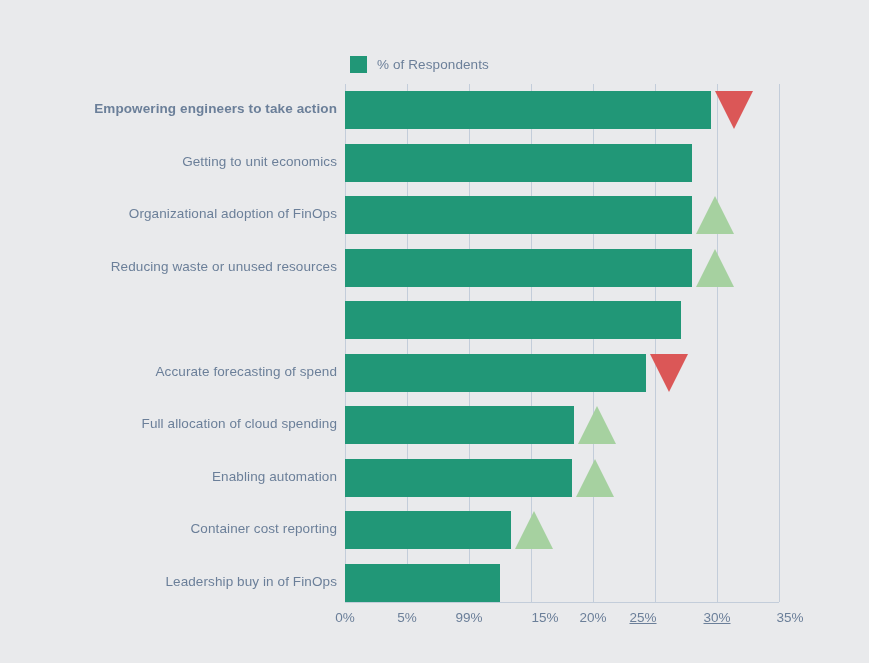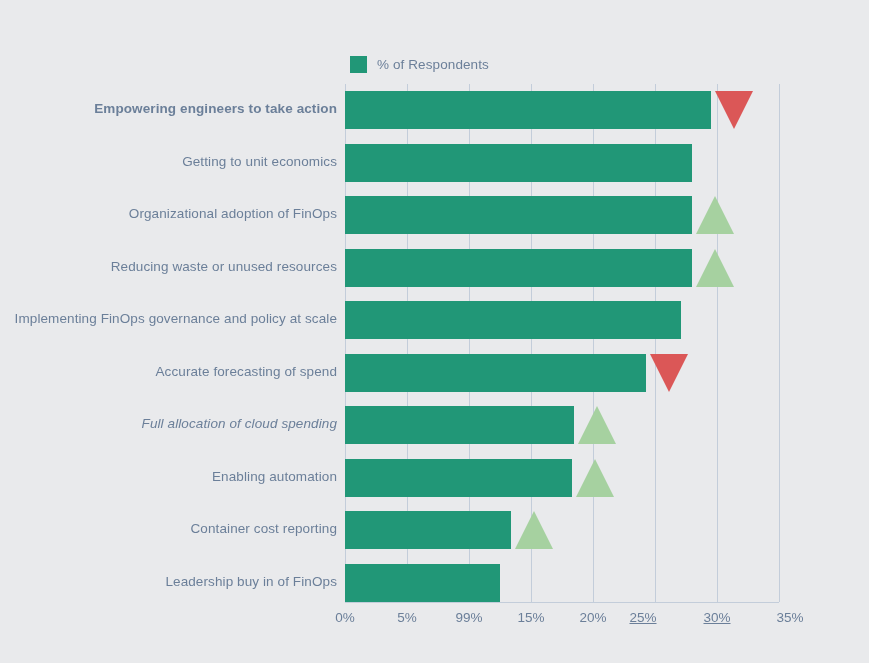--- a/index.html
+++ b/index.html
@@ -144,23 +144,22 @@
   <div id="legend">
     <span class="swatch"></span>
     <span class="legend-label">% of Respondents</span>
   </div>
 
   <div id="cat-labels">
       <div class="cat-label" style="top: 17px; font-weight: bold;">Empowering engineers to take action</div>
       <div class="cat-label" style="top: 122px;">Organizational adoption of FinOps</div>
       <div class="cat-label" style="top: 69.5px;">Getting to unit economics</div>
       <div class="cat-label" style="top: 174.5px;">Reducing waste or unused resources</div>
-      <div class="cat-label" style="top: 227px;">Implementing FinOps governance and policy at scale</div>
       <div class="cat-label" style="top: 279.5px;">Accurate forecasting of spend</div>
-      <div class="cat-label" style="top: 332px; font-style: italic;">Full allocation of cloud spending</div>
+      <div class="cat-label" style="top: 332px;">Full allocation of cloud spending</div>
       <div class="cat-label" style="top: 384.5px;">Enabling automation</div>
       <div class="cat-label" style="top: 437px;">Container cost reporting</div>
       <div class="cat-label" style="top: 489.5px;">Leadership buy in of FinOps</div>
     </div>
 
   <div id="plot">
     <div id="gridlines">
         <div class="gridline" style="left: 0px;"></div>
         <div class="gridline" style="left: 62px;"></div>
         <div class="gridline" style="left: 124px;"></div>
@@ -209,20 +208,20 @@
           <div class="bar" title="Leadership buy in of FinOps: 12.5%" style="width: 155px;"></div>
         </div>
       </div>
     <div id="axis-line"></div>
   </div>
 
   <div id="xticks">
       <div class="xtick" style="left: 0px;">0%</div>
       <div class="xtick" style="left: 62px;">5%</div>
       <div class="xtick" style="left: 124px;">99%</div>
-      <div class="xtick" style="left: 186px;">15%</div>
+      <div class="xtick" style="left: 200px;">15%</div>
       <div class="xtick" style="left: 248px;">20%</div>
       <div class="xtick" style="left: 298px; text-decoration: underline;">25%</div>
       <div class="xtick" style="left: 372px; text-decoration: underline;">30%</div>
       <div class="xtick" style="left: 445px;">35%</div>
     </div>
 
 </div>
 
 </body></html>

